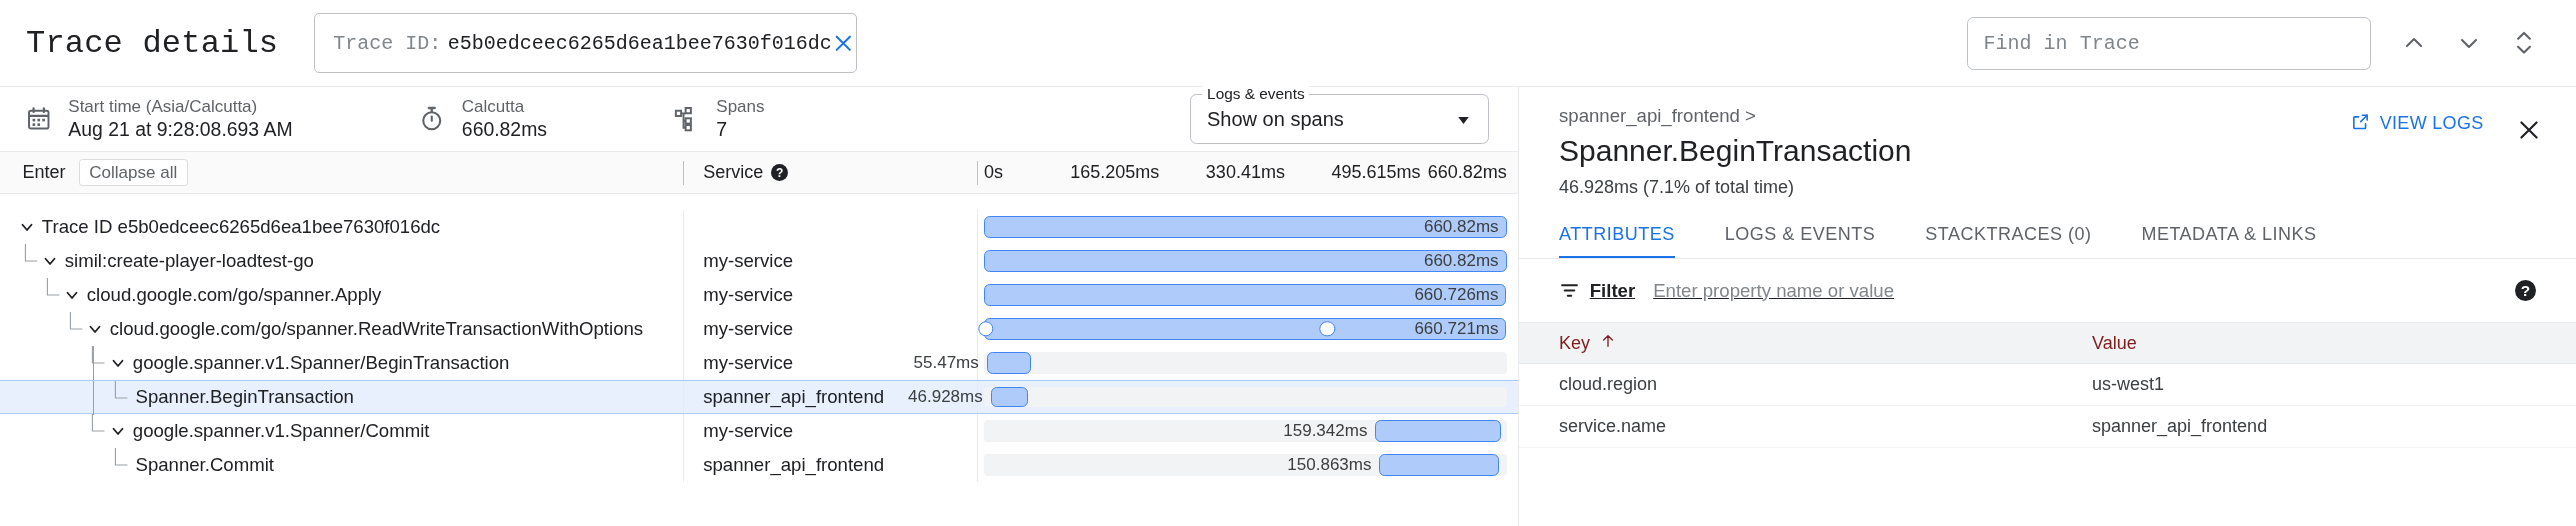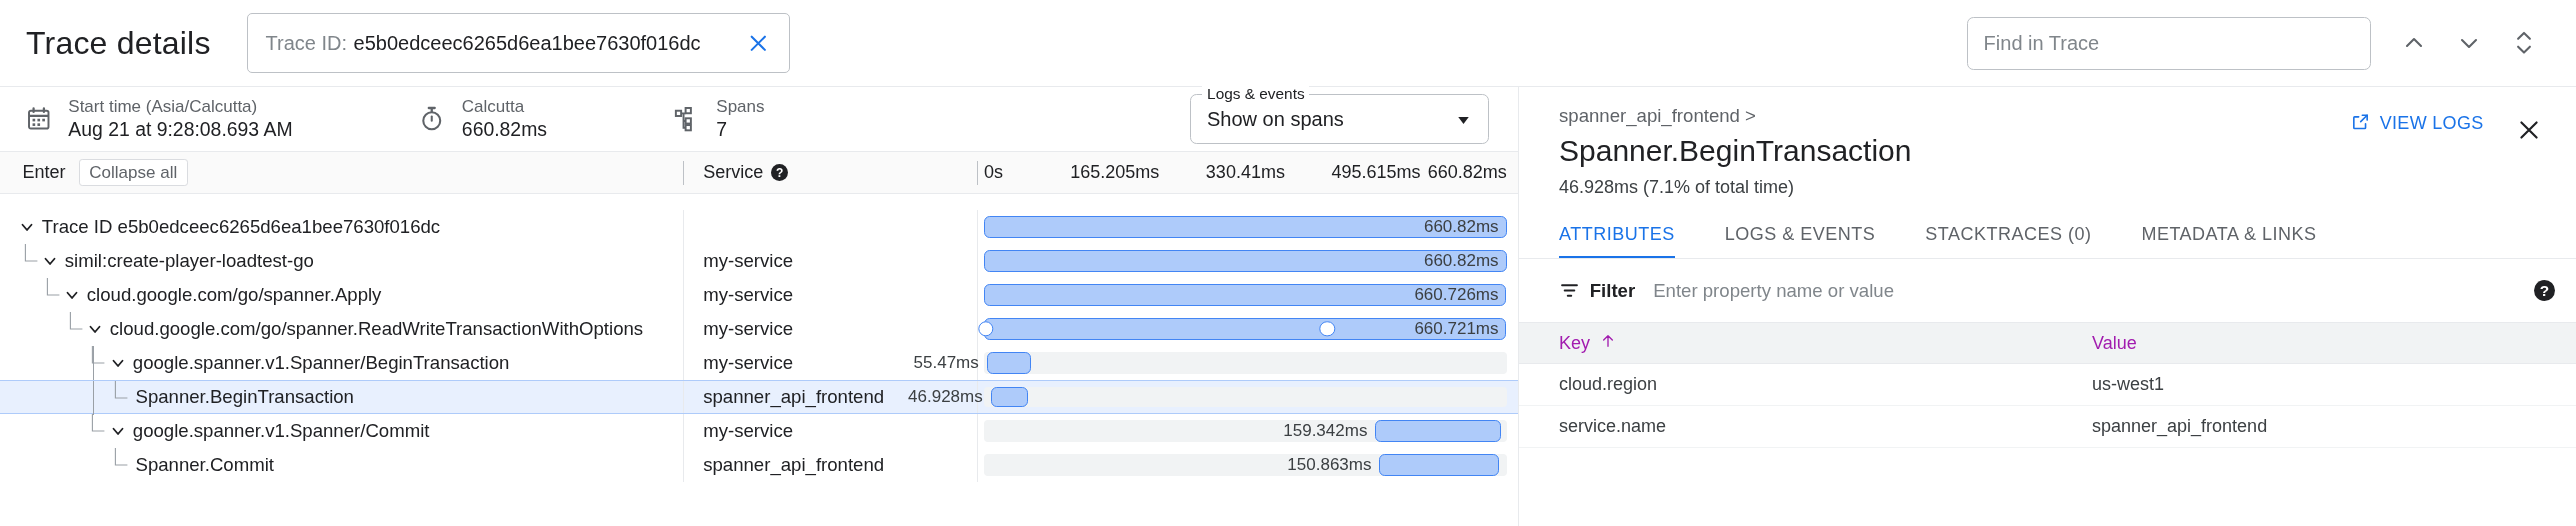--- a/index.html
+++ b/index.html
@@ -11,20 +11,21 @@
   }
   .app { width: 2576px; height: 527px; position: relative; display: flex; flex-direction: column; }
 
   
   .topbar {
     height: 87px; min-height: 87px;
     display: flex; align-items: center;
     border-bottom: 0.8px solid #e8eaed;
     padding: 0 29px 0 26px;
     background: #fff;
+    font-family: Liberation Mono, monospace;
   }
   .page-title { font-size: 32px; font-weight: 400; color: #202124; letter-spacing: 0.2px; white-space: nowrap; }
   .traceid-box {
     margin-left: 36px;
     width: 543px; height: 60px;
     border: 0.8px solid #bdc1c6; border-radius: 5px;
     display: flex; align-items: center; padding: 0 14.5px 0 18px;
     background: #fff;
   }
   .traceid-label { font-size: 20px; color: #80868b; white-space: nowrap; }
@@ -163,35 +164,35 @@
 
   .tabs { display: flex; align-items: flex-end; padding: 0 29px 0 40px; margin-top: 16px;
           border-bottom: 0.8px solid #e8eaed; }
   .tab {
     font-size: 18px; letter-spacing: 0.5px; color: #5f6368;
     padding: 9.7px 0 11.3px; margin-right: 50px; cursor: pointer; white-space: nowrap;
     border-bottom: 2.4px solid transparent; font-weight: 500;
   }
   .tab.active { color: #1a73e8; border-bottom-color: #1a73e8; }
 
-  .filter-row { display: flex; align-items: center; padding: 0 21px 0 40px; height: 63px; }
+  .filter-row { display: flex; align-items: center; padding: 0 40px 0 40px; height: 63px; text-decoration: underline; }
   .filter-ico { display: flex; align-items: center; color: #202124; }
   .filter-lbl { font-size: 18.6px; font-weight: 700; color: #202124; margin-left: 9.7px; white-space: nowrap; }
   .filter-input {
     border: none; outline: none; background: transparent;
     font-size: 18.6px; font-family: inherit; color: #202124;
     margin-left: 18px; flex: 1 1 auto; min-width: 0;
   }
   .filter-input::placeholder { color: #80868b; }
   .filter-help { margin-left: 16px; }
 
   .attr-head {
     display: flex; align-items: center; height: 42px;
     background: #f1f3f4; border-top: 0.8px solid #e8eaed; border-bottom: 0.8px solid #e8eaed;
-    padding-left: 40px; font-size: 18px; font-weight: 500; color: #a21caf;
+    padding-left: 40px; font-size: 18px; font-weight: 500; color: #7f1d1d;
   }
   .attr-k { width: 533px; min-width: 533px; display: flex; align-items: center; gap: 9.7px; }
   .attr-v { flex: 1 1 auto; }
   .attr-row {
     display: flex; align-items: center; height: 42px;
     padding-left: 40px; font-size: 18px; color: #3c4043;
     border-bottom: 0.8px solid #f1f3f4;
   }
   .attr-row .attr-k, .attr-row .attr-v { font-weight: 400; }
 </style>

